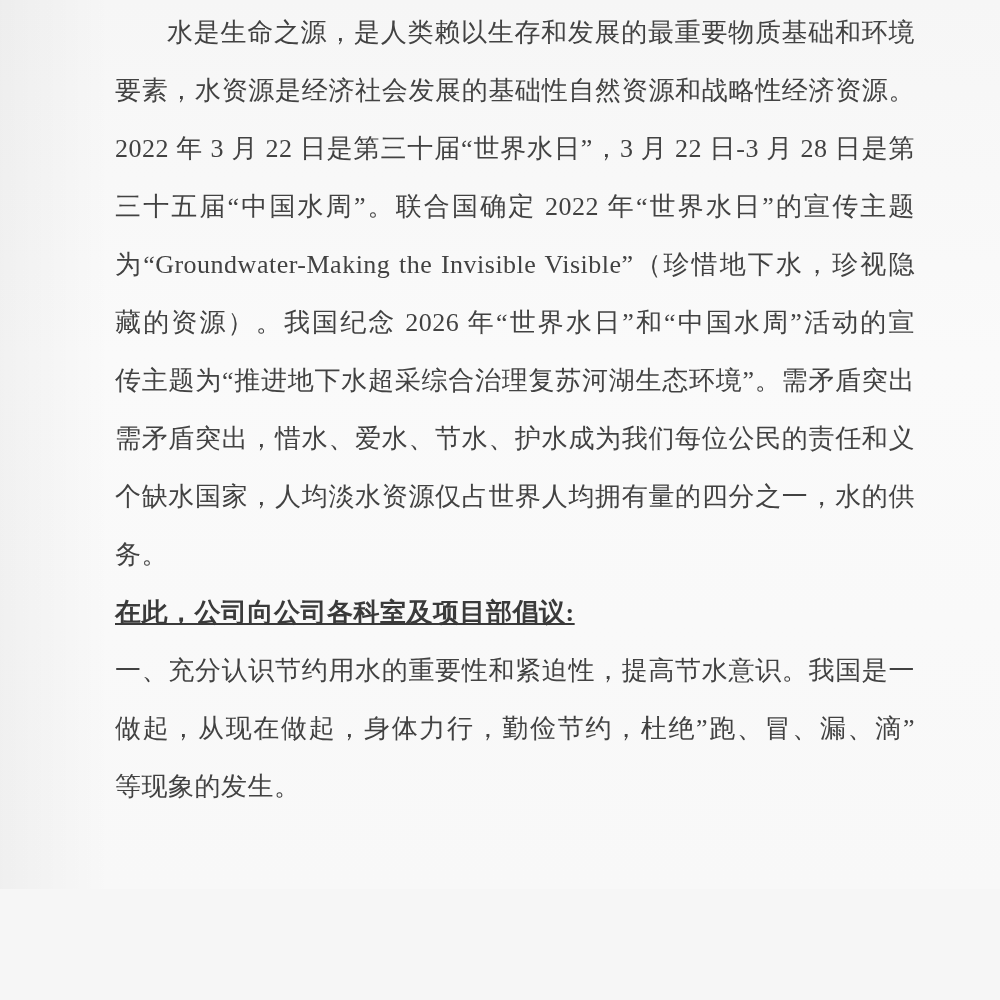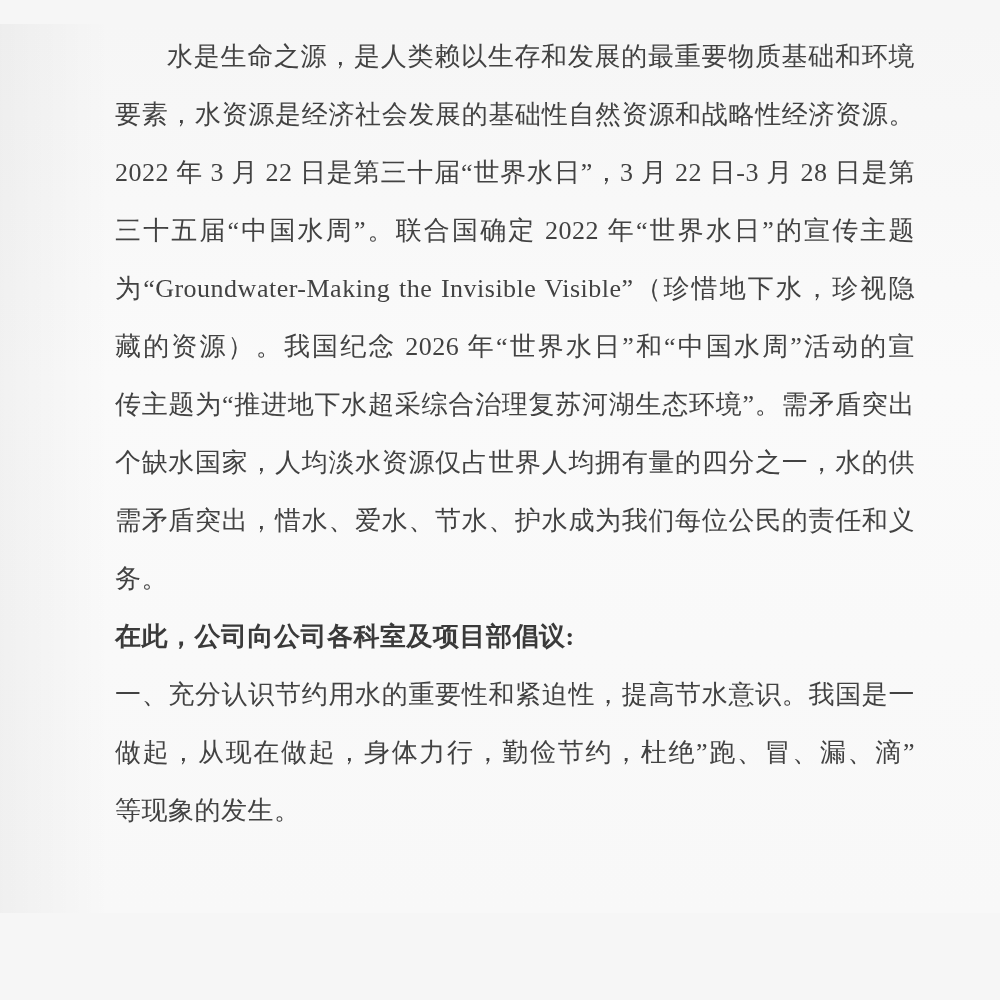--- a/index.html
+++ b/index.html
@@ -9,21 +9,20 @@
     height: 1000px;
     background: #f6f6f6;
   }
   .page {
     position: relative;
     width: 1000px;
     height: 889px;
     background: linear-gradient(180deg, #f6f6f6 0%, #fafafa 40%, #f8f8f8 100%);
     overflow: hidden;
     font-family: "Liberation Serif", "DejaVu Serif", serif;
-    margin-top: 24px;
   }
   
   .page::before {
     content: "";
     position: absolute;
     left: 0; top: 0; bottom: 0;
     width: 110px;
     background: linear-gradient(90deg, rgba(0,0,0,0.035), rgba(0,0,0,0));
     pointer-events: none;
   }
@@ -49,35 +48,36 @@
     padding-left: 52px;
     width: 748px;
   }
   .line.short {
     text-align: left;
     text-align-last: left;
   }
   .line.bold {
     font-weight: bold;
     color: #3a3a3a;
+    text-decoration: underline;
   }
 </style>
 </head>
 <body>
 
 <div class="page">
   <div class="text-block">
     <div class="line indent">水是生命之源，是人类赖以生存和发展的最重要物质基础和环境</div>
     <div class="line">要素，水资源是经济社会发展的基础性自然资源和战略性经济资源。</div>
     <div class="line">2022 年 3 月 22 日是第三十届“世界水日”，3 月 22 日-3 月 28 日是第</div>
     <div class="line">三十五届“中国水周”。联合国确定 2022 年“世界水日”的宣传主题</div>
     <div class="line">为“Groundwater-Making the Invisible Visible”（珍惜地下水，珍视隐</div>
     <div class="line">藏的资源）。我国纪念 2026 年“世界水日”和“中国水周”活动的宣</div>
     <div class="line">传主题为“推进地下水超采综合治理复苏河湖生态环境”。需矛盾突出</div>
+    <div class="line">需矛盾突出，惜水、爱水、节水、护水成为我们每位公民的责任和义</div>
     <div class="line">个缺水国家，人均淡水资源仅占世界人均拥有量的四分之一，水的供</div>
-    <div class="line">需矛盾突出，惜水、爱水、节水、护水成为我们每位公民的责任和义</div>
     <div class="line short">务。</div>
     <div class="line short bold">在此，公司向公司各科室及项目部倡议:</div>
     <div class="line">一、充分认识节约用水的重要性和紧迫性，提高节水意识。我国是一</div>
     <div class="line">做起，从现在做起，身体力行，勤俭节约，杜绝”跑、冒、漏、滴”</div>
     <div class="line short">等现象的发生。</div>
   </div>
 </div>
 
 </body></html>

